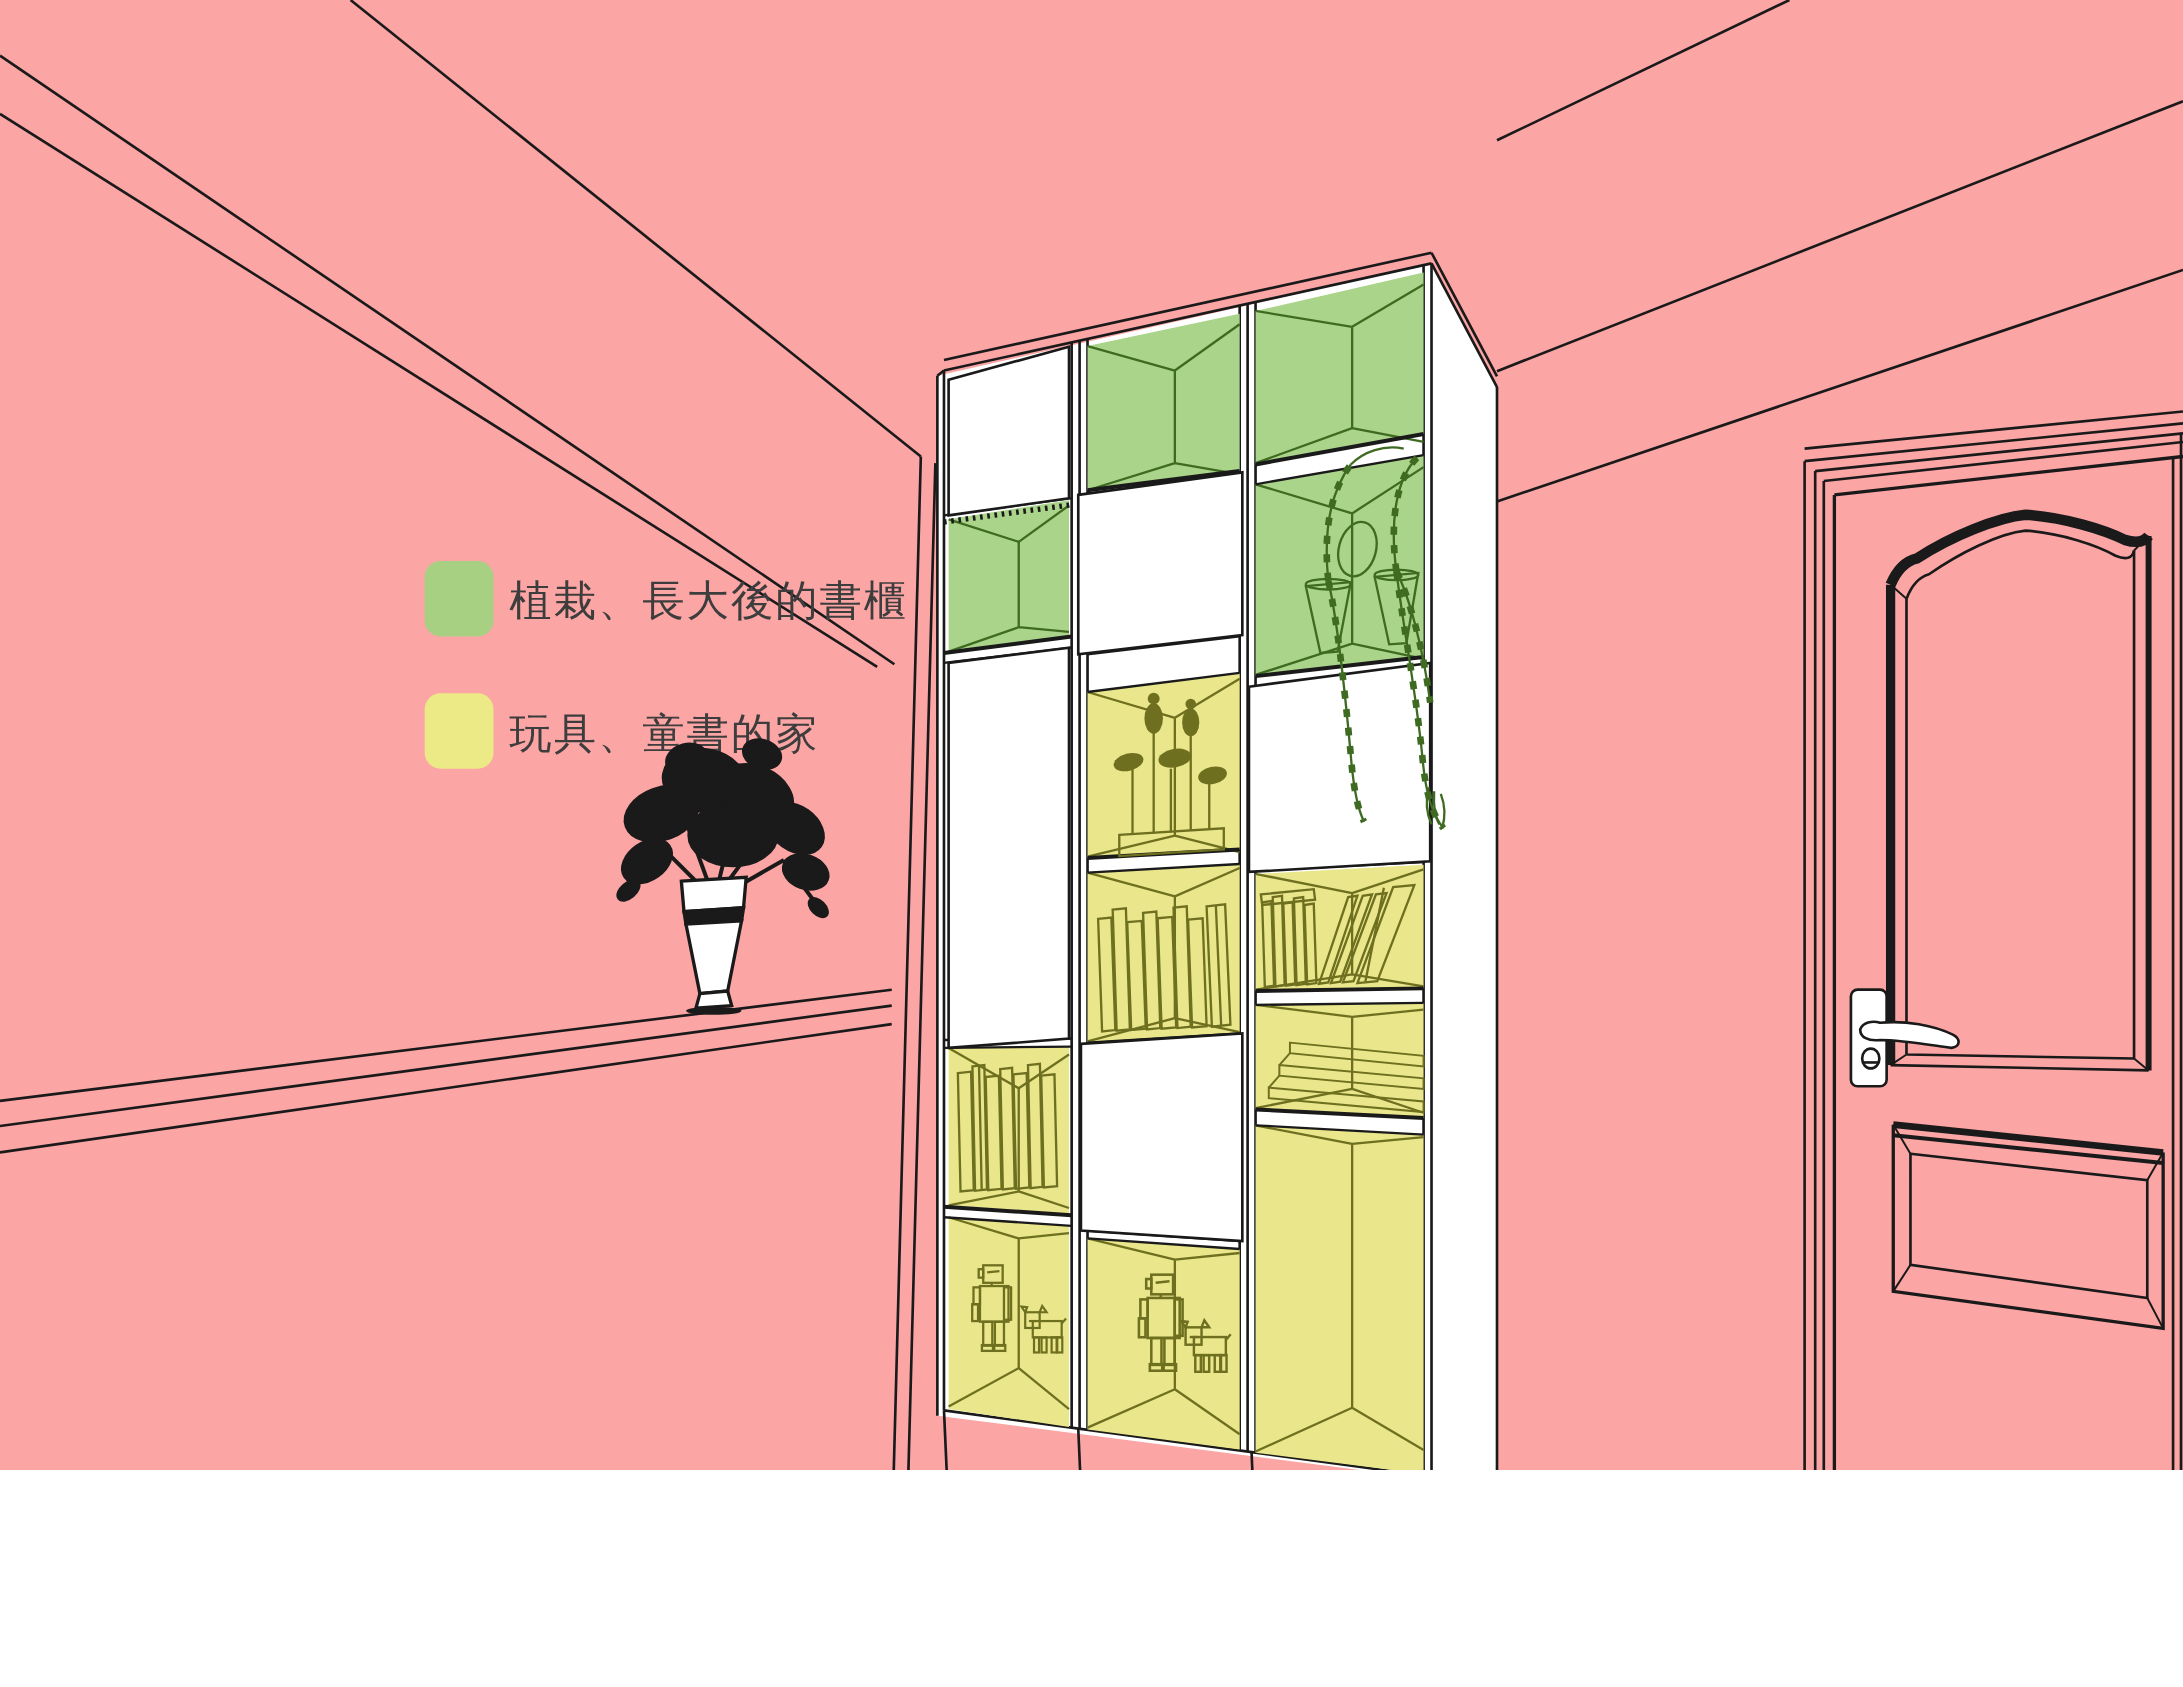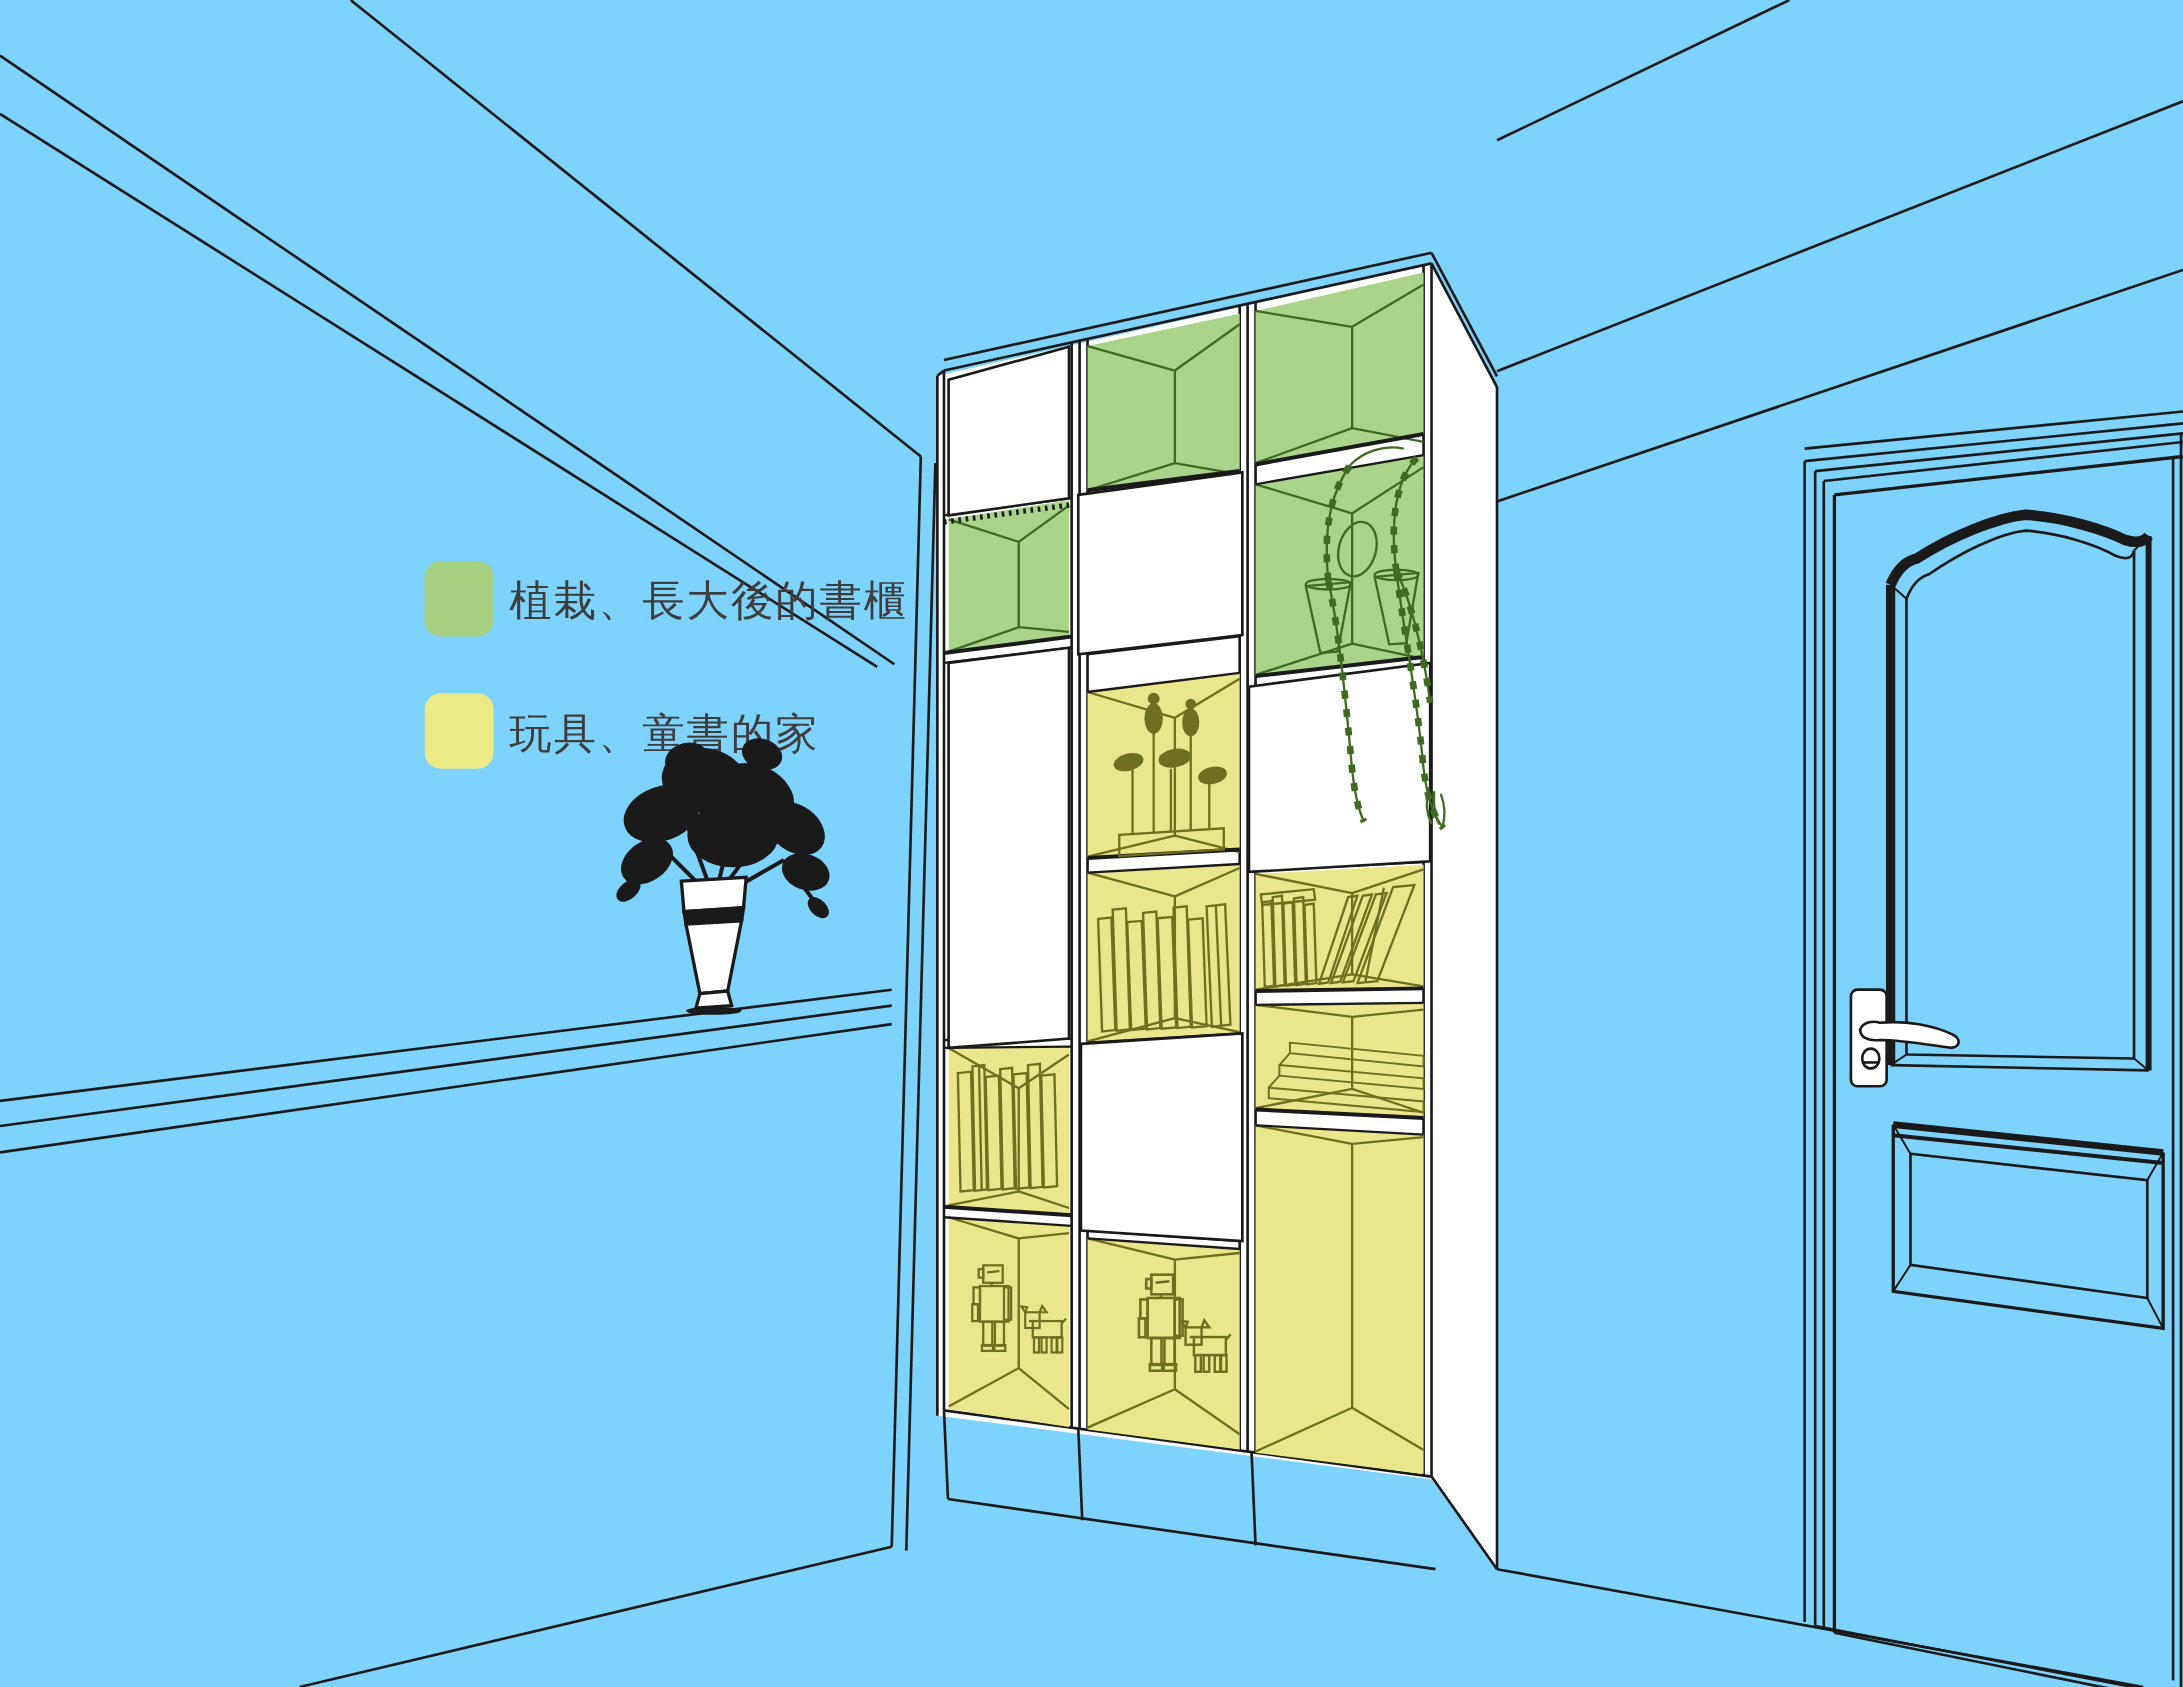--- a/index.html
+++ b/index.html
@@ -1,16 +1,16 @@
 <!DOCTYPE html>
 <html style="font-size:10.6px"><head>
 <meta charset="utf-8">
 <style>
   html,body{margin:0;padding:0;background:#ffffff;}
-  .stage{position:relative;width:2183px;height:1687px;background:#7dd3fc;overflow:hidden;text-decoration:underline;}
+  .stage{position:relative;width:2183px;height:1470px;background:#fca5a5;overflow:hidden;text-decoration:underline;}
   svg{display:block;width:2183px;height:1687px;}
   .legend-text{font-family:"DejaVu Sans","Liberation Sans",sans-serif;font-size:64px;letter-spacing:3px;}
 </style>
 </head>
 <body>
 
 <div class="stage">
 <svg viewBox="0 0 3300 2550" xmlns="http://www.w3.org/2000/svg">
 
   <g stroke="#1a1a1a" stroke-width="4" fill="none">

